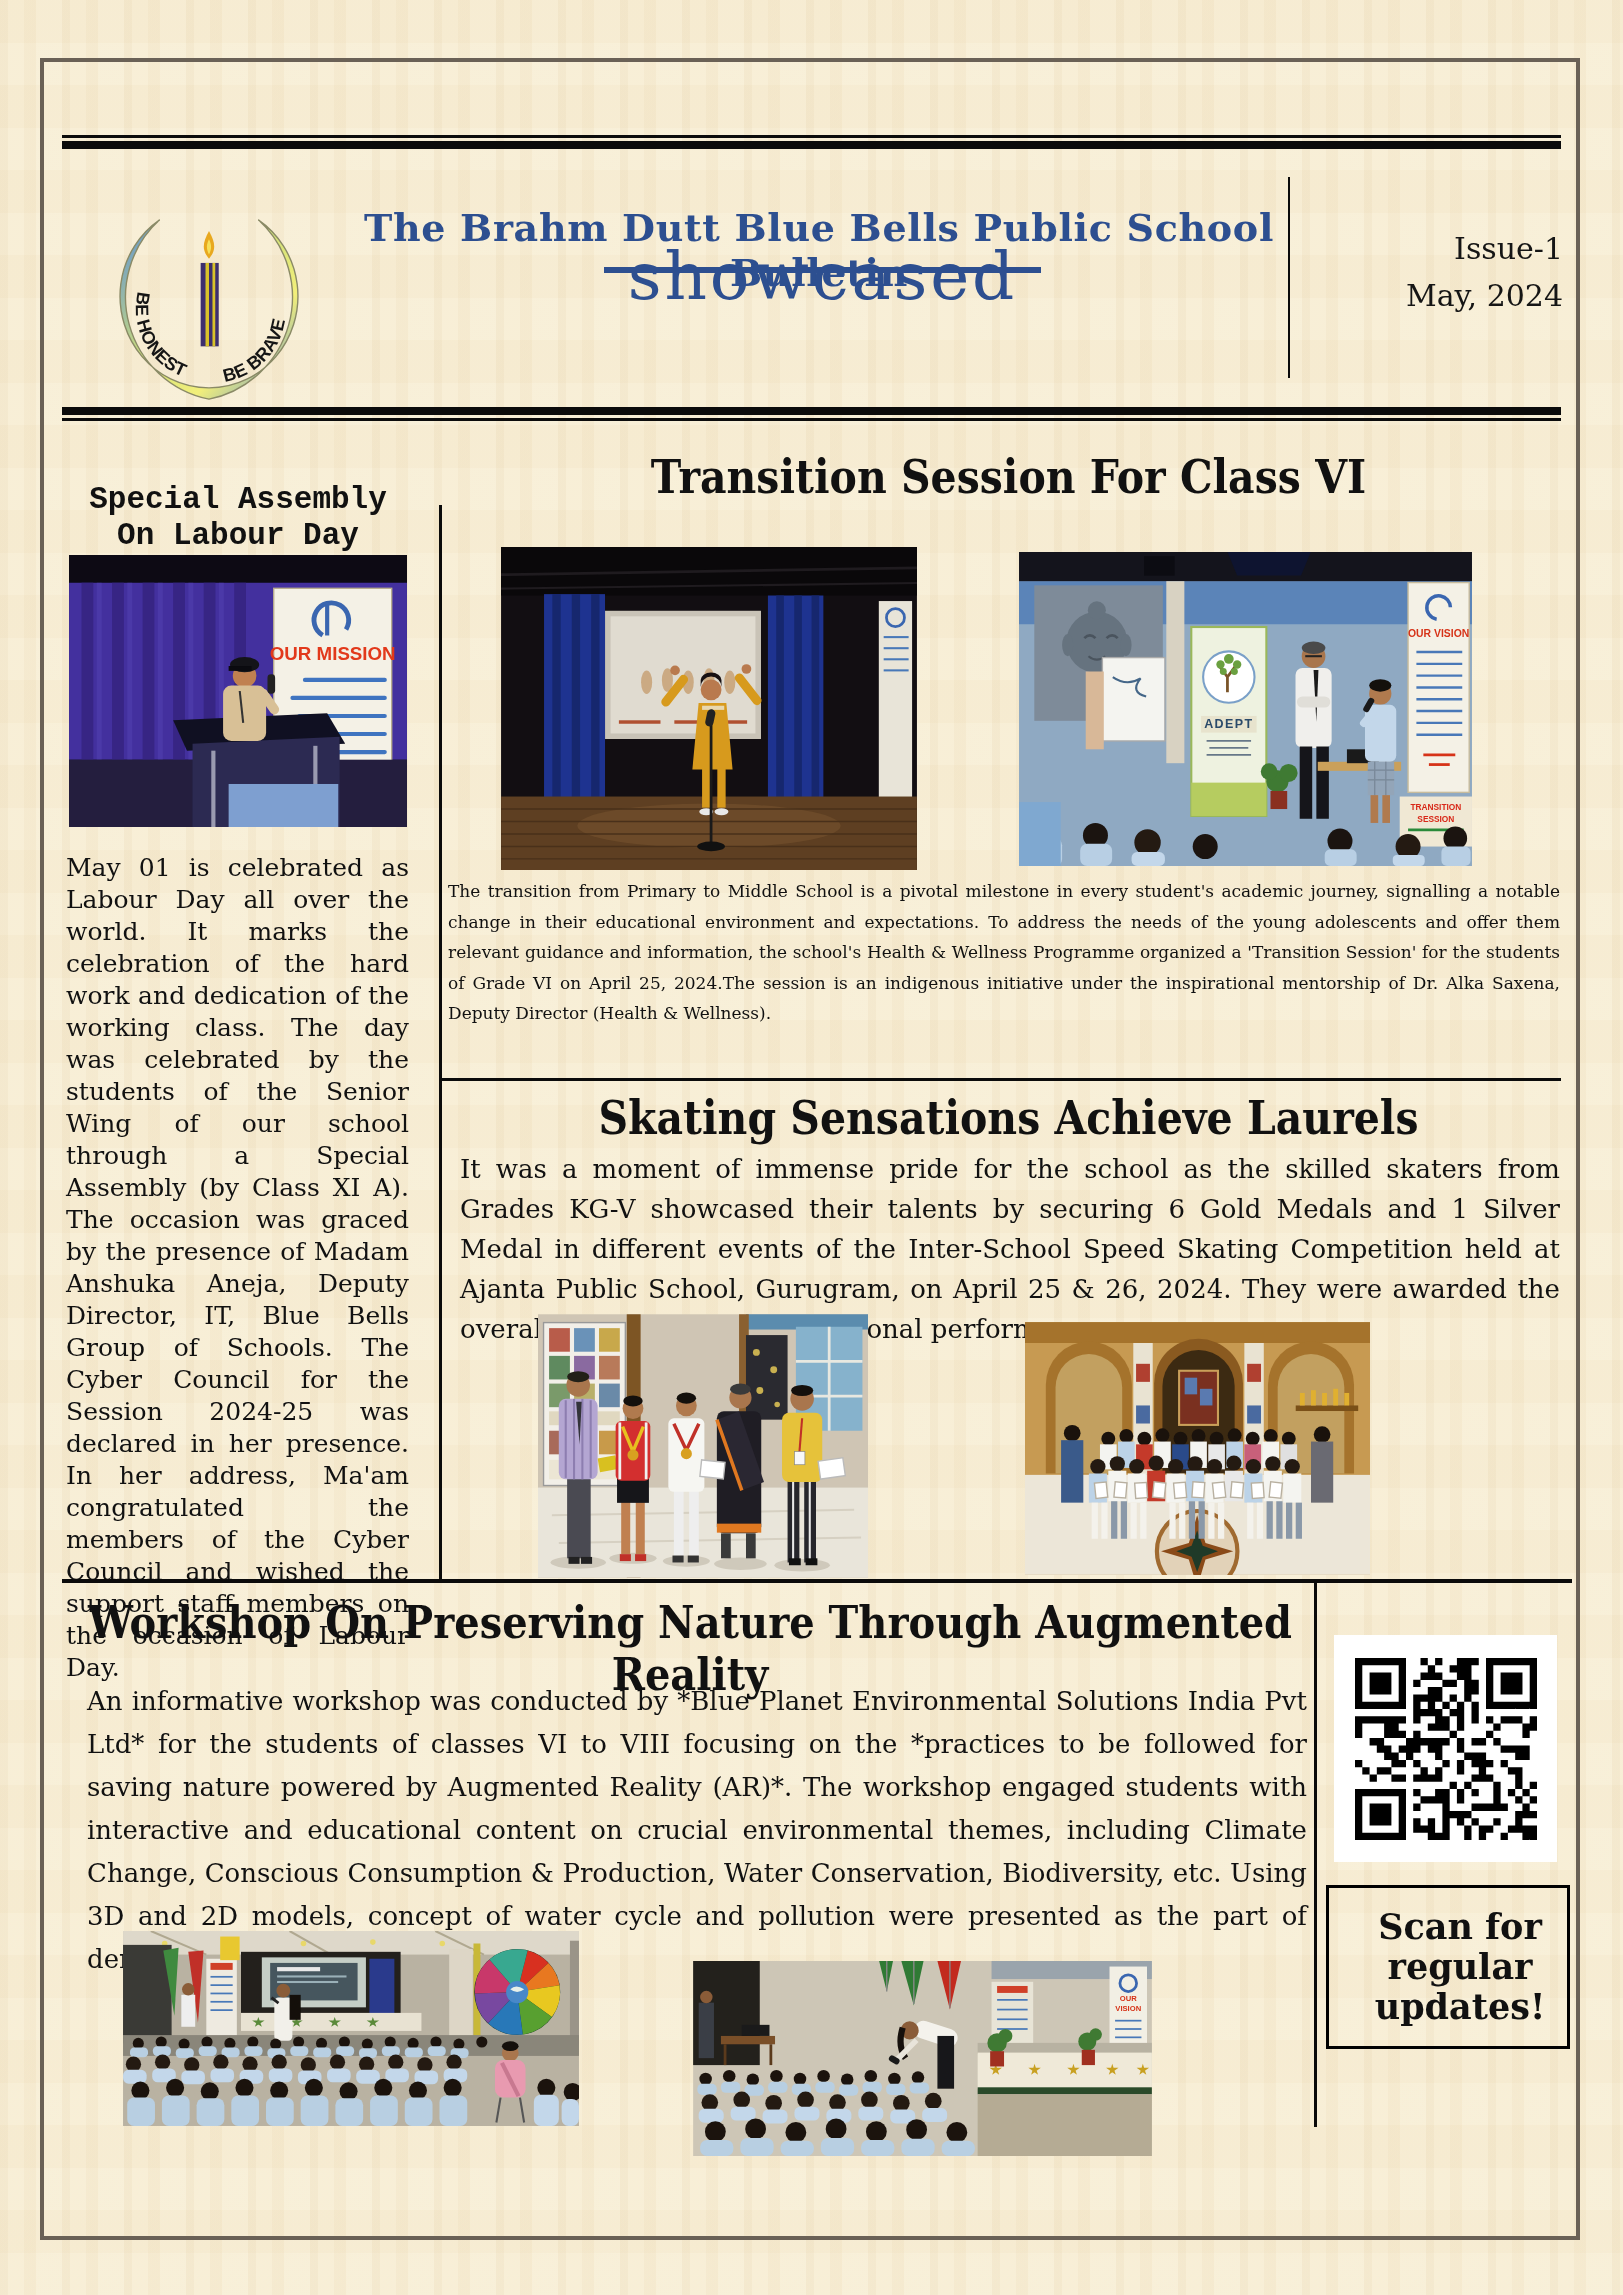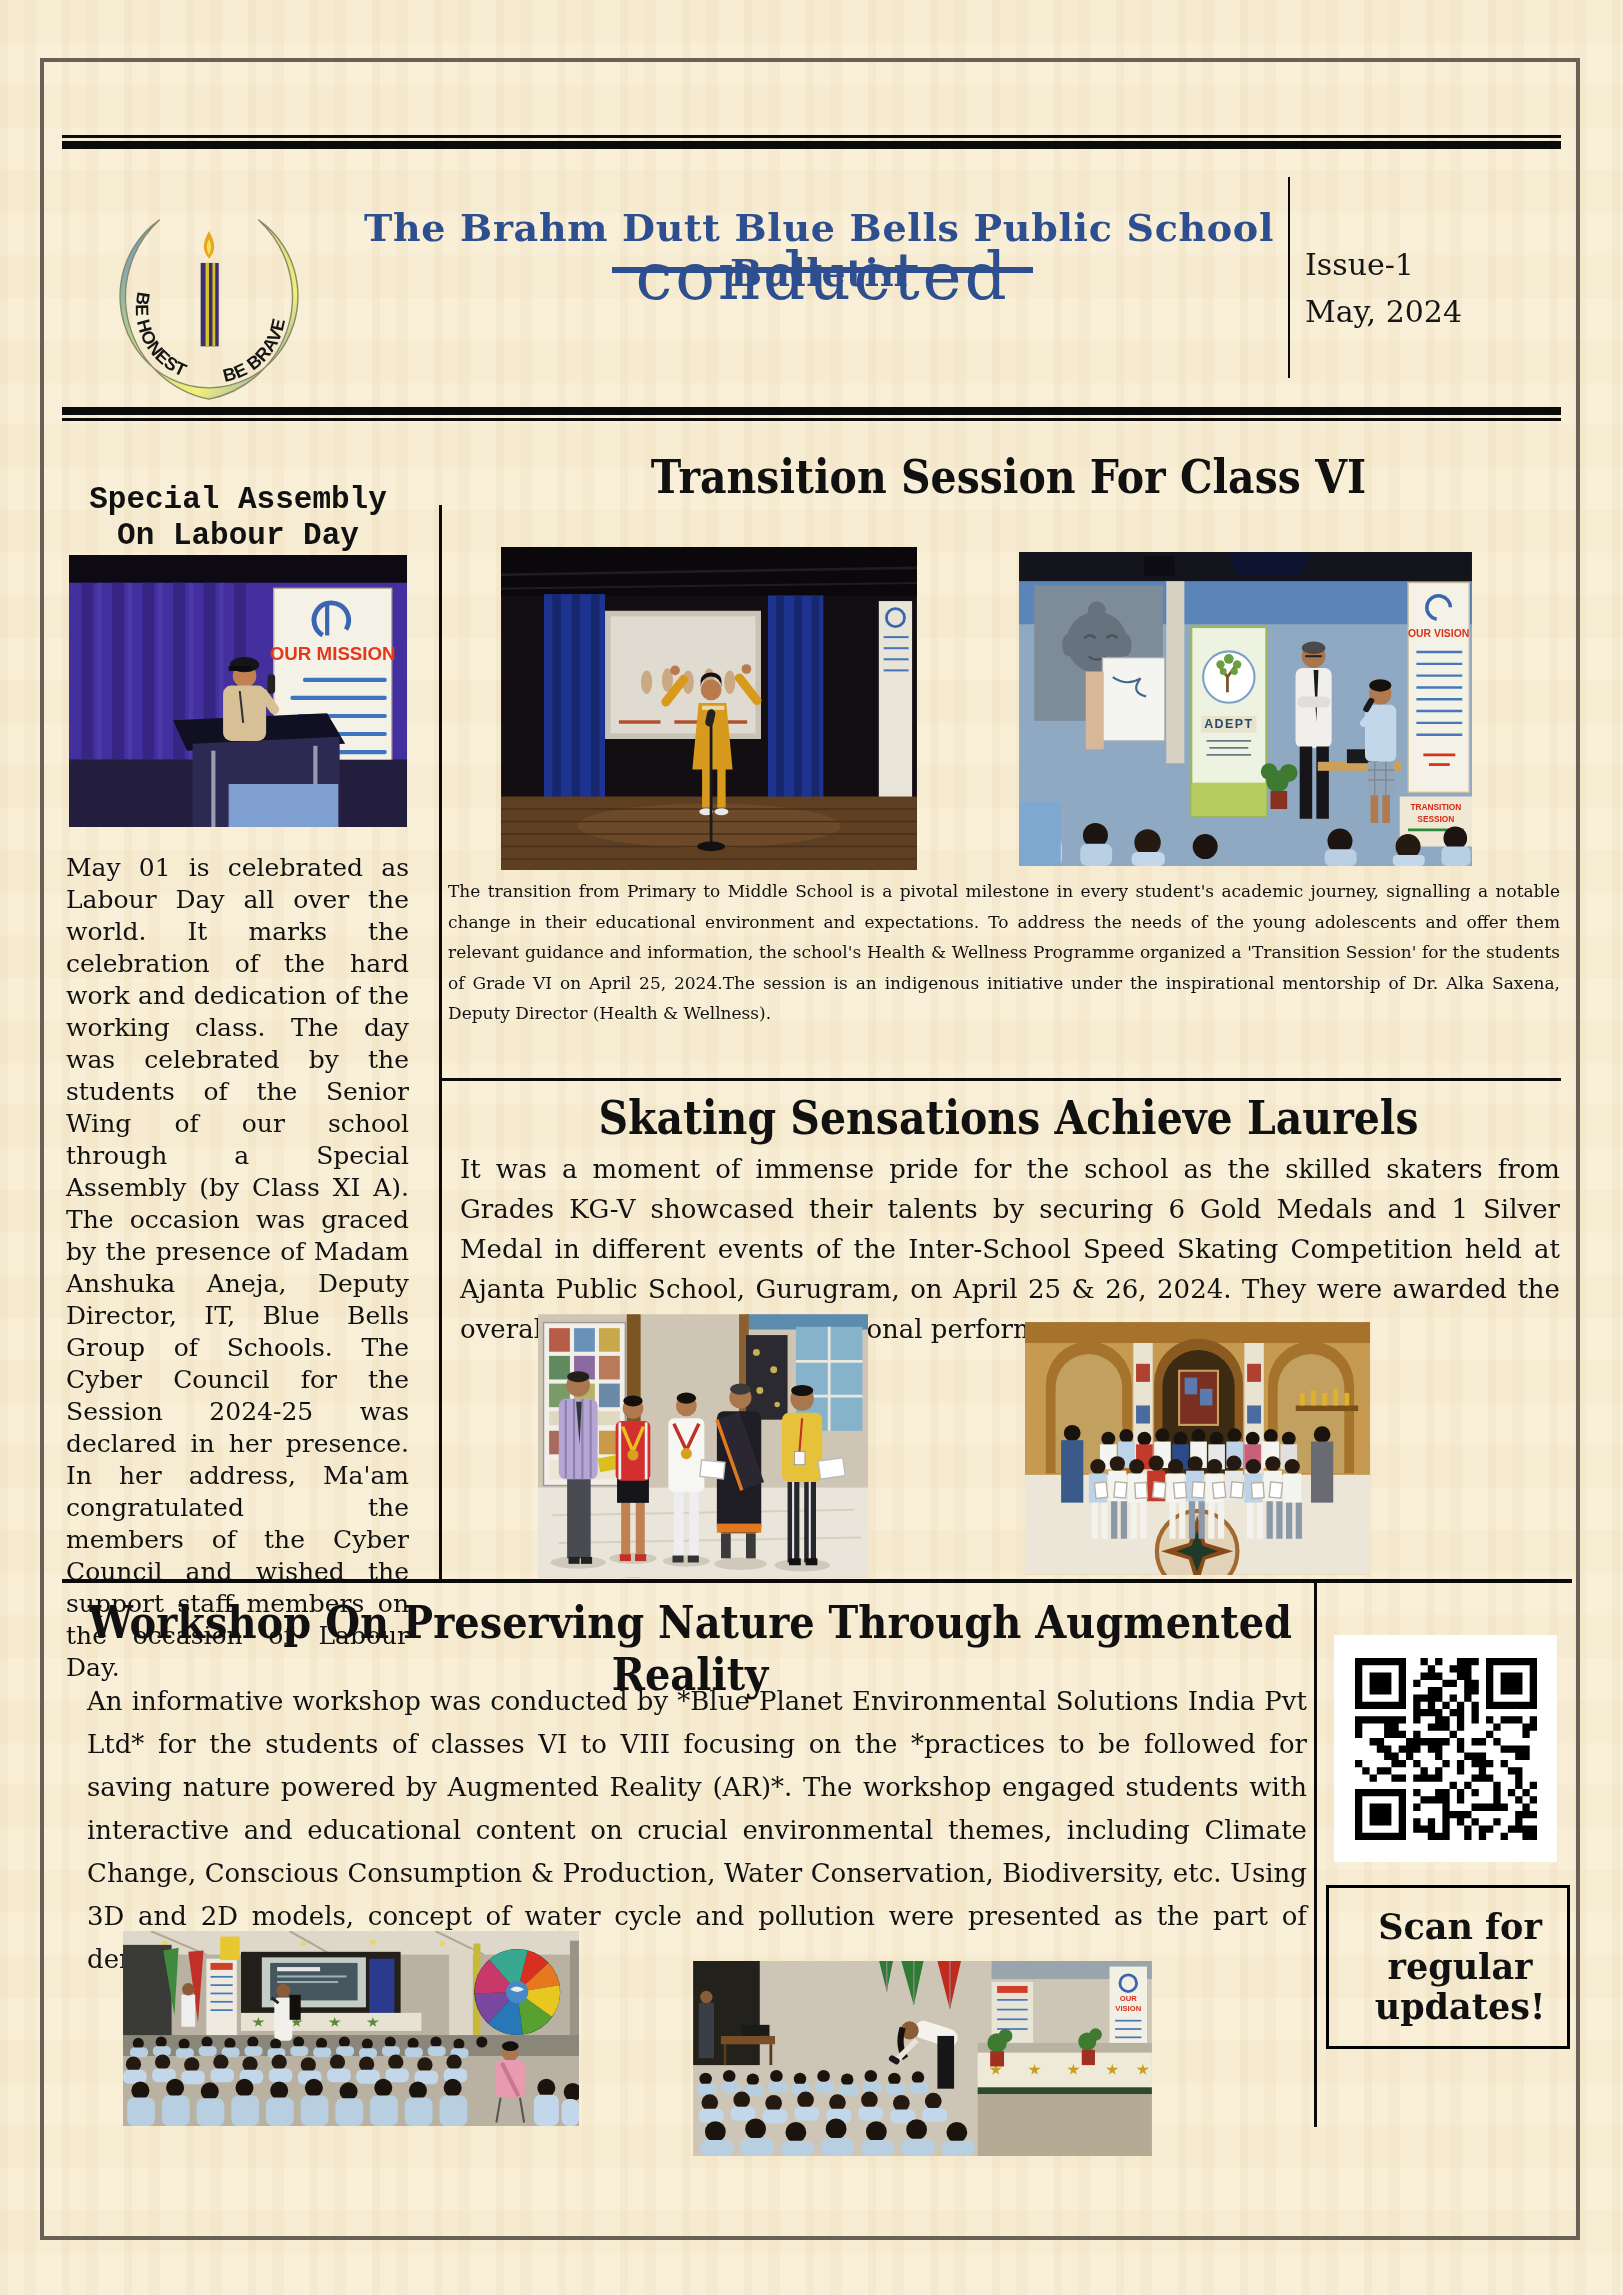--- a/index.html
+++ b/index.html
@@ -16,21 +16,21 @@
     box-sizing:border-box;border:4.9px solid #6a6156;}
   .hr{position:absolute;background:#0b0b0b;}
   .vr{position:absolute;background:#0b0b0b;}
   .blue{color:#2d4f90;}
   .masthead{position:absolute;left:347px;top:205px;width:944px;text-align:center;
     font-size:38px;font-weight:bold;letter-spacing:0.7px;}
   .bulletin-name{position:absolute;left:361px;top:242px;width:923px;text-align:center;}
   .bulletin-name span{position:relative;display:inline-block;font-size:66px;letter-spacing:2.8px;line-height:1.05;}
   .bulletin-name span::after{content:"";position:absolute;left:-23.6px;right:-23.6px;top:25px;height:5.6px;background:#2d4f90;}
   .tagline{position:absolute;left:292px;top:314px;width:1062px;text-align:center;font-size:35px;}
-  .issue-block{position:absolute;left:1305px;top:242px;width:258px;text-align:left;
+  .issue-block{position:absolute;left:1305px;top:226px;width:258px;text-align:right;
     font-size:30px;line-height:1.55;color:#151515;}
   .left-head{position:absolute;left:66px;top:482px;width:344px;text-align:center;
     font-size:31px;font-weight:bold;line-height:1.16;font-family:Liberation Mono, monospace;}
   .sec-title{position:absolute;text-align:center;font-weight:bold;transform:scaleY(1.12);transform-origin:center top;}
   .t-transition{left:455px;top:450px;width:1107px;font-size:41px;}
   .t-skating{left:455px;top:1091px;width:1107px;font-size:41px;}
   .t-workshop{left:69px;top:1595px;width:1242px;font-size:40px;}
   .body-text{position:absolute;text-align:justify;}
   .p-labour{left:66px;top:852px;width:343px;font-size:25px;line-height:32px;}
   .p-transition{left:448px;top:876px;width:1112px;font-size:17px;line-height:30.5px;}
@@ -76,21 +76,21 @@
         <textPath href="#arcL" startOffset="8%">BE HONEST</textPath>
       </text>
       <text font-family="Liberation Sans, sans-serif" font-size="26" font-weight="bold" fill="#151515">
         <textPath href="#arcR" startOffset="6%">BE BRAVE</textPath>
       </text>
     </svg>
   </div>
 
   <div class="masthead blue">The Brahm Dutt Blue Bells Public School Bulletin</div>
   <div class="bulletin-name blue">
-    <span>conducted</span>
+    <span>showcased</span>
   </div>
   <div class="vr" style="left:1288px;top:177px;width:2.1px;height:201px;"></div>
   <div class="issue-block">
     <div>Issue-1</div>
     <div>May, 2024</div>
   </div>
 
   <div class="hr" style="left:62px;top:407px;width:1499px;height:8.3px;"></div>
   <div class="hr" style="left:62px;top:418px;width:1499px;height:2.8px;"></div>
 

